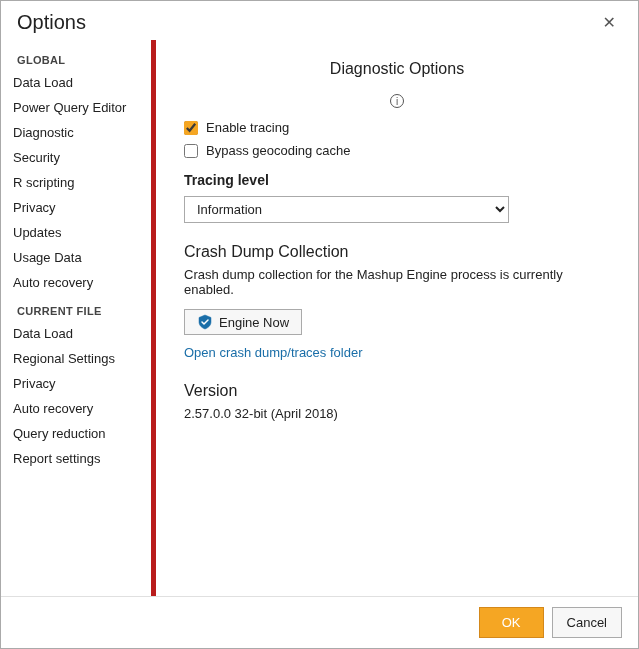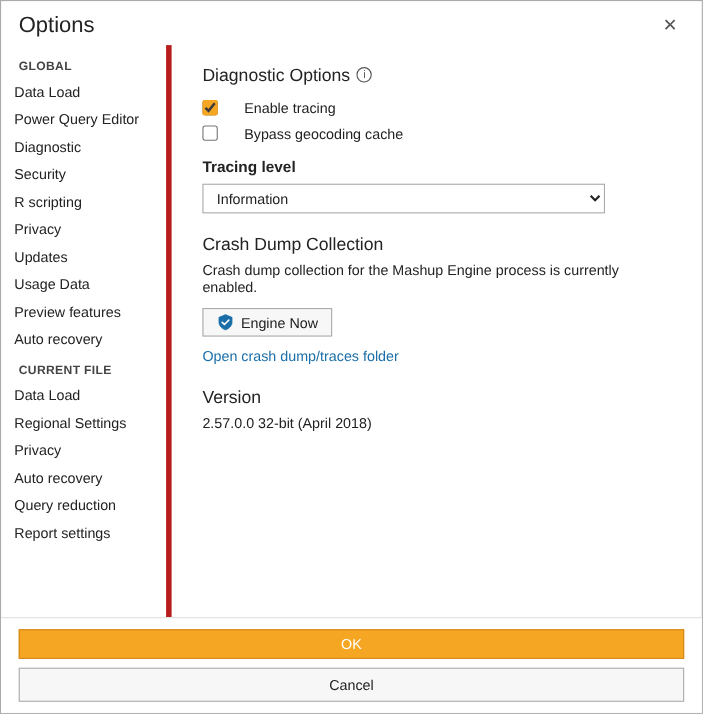--- a/index.html
+++ b/index.html
@@ -77,39 +77,40 @@
       flex: 1;
       padding: 20px 28px;
       overflow-y: auto;
     }
     .section-title {
       font-size: 16px;
       font-weight: 400;
       color: #222;
       margin-bottom: 12px;
       display: flex;
-      align-items: flex-start;
-      gap: 6px;
+      align-items: center;
+      gap: 16px;
+      flex-direction: column;
     }
     .info-icon {
       width: 14px;
       height: 14px;
       border-radius: 50%;
       border: 1.5px solid #555;
       display: inline-flex;
       align-items: center;
       justify-content: center;
       font-size: 10px;
       color: #555;
       flex-shrink: 0;
     }
     .checkbox-row {
       display: flex;
-      align-items: flex-start;
-      gap: 24px;
+      align-items: flex-end;
+      gap: 8px;
       margin-bottom: 8px;
     }
     .checkbox-row input[type=checkbox] {
       accent-color: #f5a623;
       width: 14px;
       height: 14px;
       cursor: pointer;
     }
     .checkbox-label { color: #222; }
     .tracing-label {
@@ -118,21 +119,21 @@
       color: #222;
       margin-top: 14px;
       margin-bottom: 8px;
     }
     .select-row {
       display: flex;
       align-items: center;
       gap: 4px;
     }
     .tracing-select {
-      width: 366px;
+      width: 325px;
       padding: 4px 8px;
       border: 1px solid #aaa;
       font-size: 13px;
       color: #222;
       background: #fff;
       cursor: pointer;
     }
     .crash-section-title {
       font-size: 16px;
       font-weight: 400;
@@ -172,21 +173,20 @@
       margin-bottom: 6px;
     }
     .version-text { color: #222; font-size: 13px; }
     .dialog-footer {
       border-top: 1px solid #e0e0e0;
       padding: 10px 16px;
       display: flex;
       justify-content: flex-end;
       gap: 8px;
       background: #fff;
-      flex-direction: column;
     }
     .btn-ok {
       background: #f5a623;
       border: 1px solid #d4881a;
       color: #fff;
       padding: 5px 22px;
       cursor: pointer;
       font-size: 13px;
       font-weight: 500;
     }
@@ -213,21 +213,20 @@
     <div class="sidebar">
       <div class="sidebar-section-label">GLOBAL</div>
       <div class="sidebar-item">Data Load</div>
       <div class="sidebar-item">Power Query Editor</div>
       <div class="sidebar-item">Diagnostic</div>
       <div class="sidebar-item">Security</div>
       <div class="sidebar-item">R scripting</div>
       <div class="sidebar-item">Privacy</div>
       <div class="sidebar-item">Updates</div>
       <div class="sidebar-item">Usage Data</div>
-      <div class="sidebar-item">Preview features</div>
       <div class="sidebar-item">Auto recovery</div>
 
       <div class="sidebar-section-label">CURRENT FILE</div>
       <div class="sidebar-item">Data Load</div>
       <div class="sidebar-item">Regional Settings</div>
       <div class="sidebar-item">Privacy</div>
       <div class="sidebar-item">Auto recovery</div>
       <div class="sidebar-item">Query reduction</div>
       <div class="sidebar-item">Report settings</div>
     </div>

